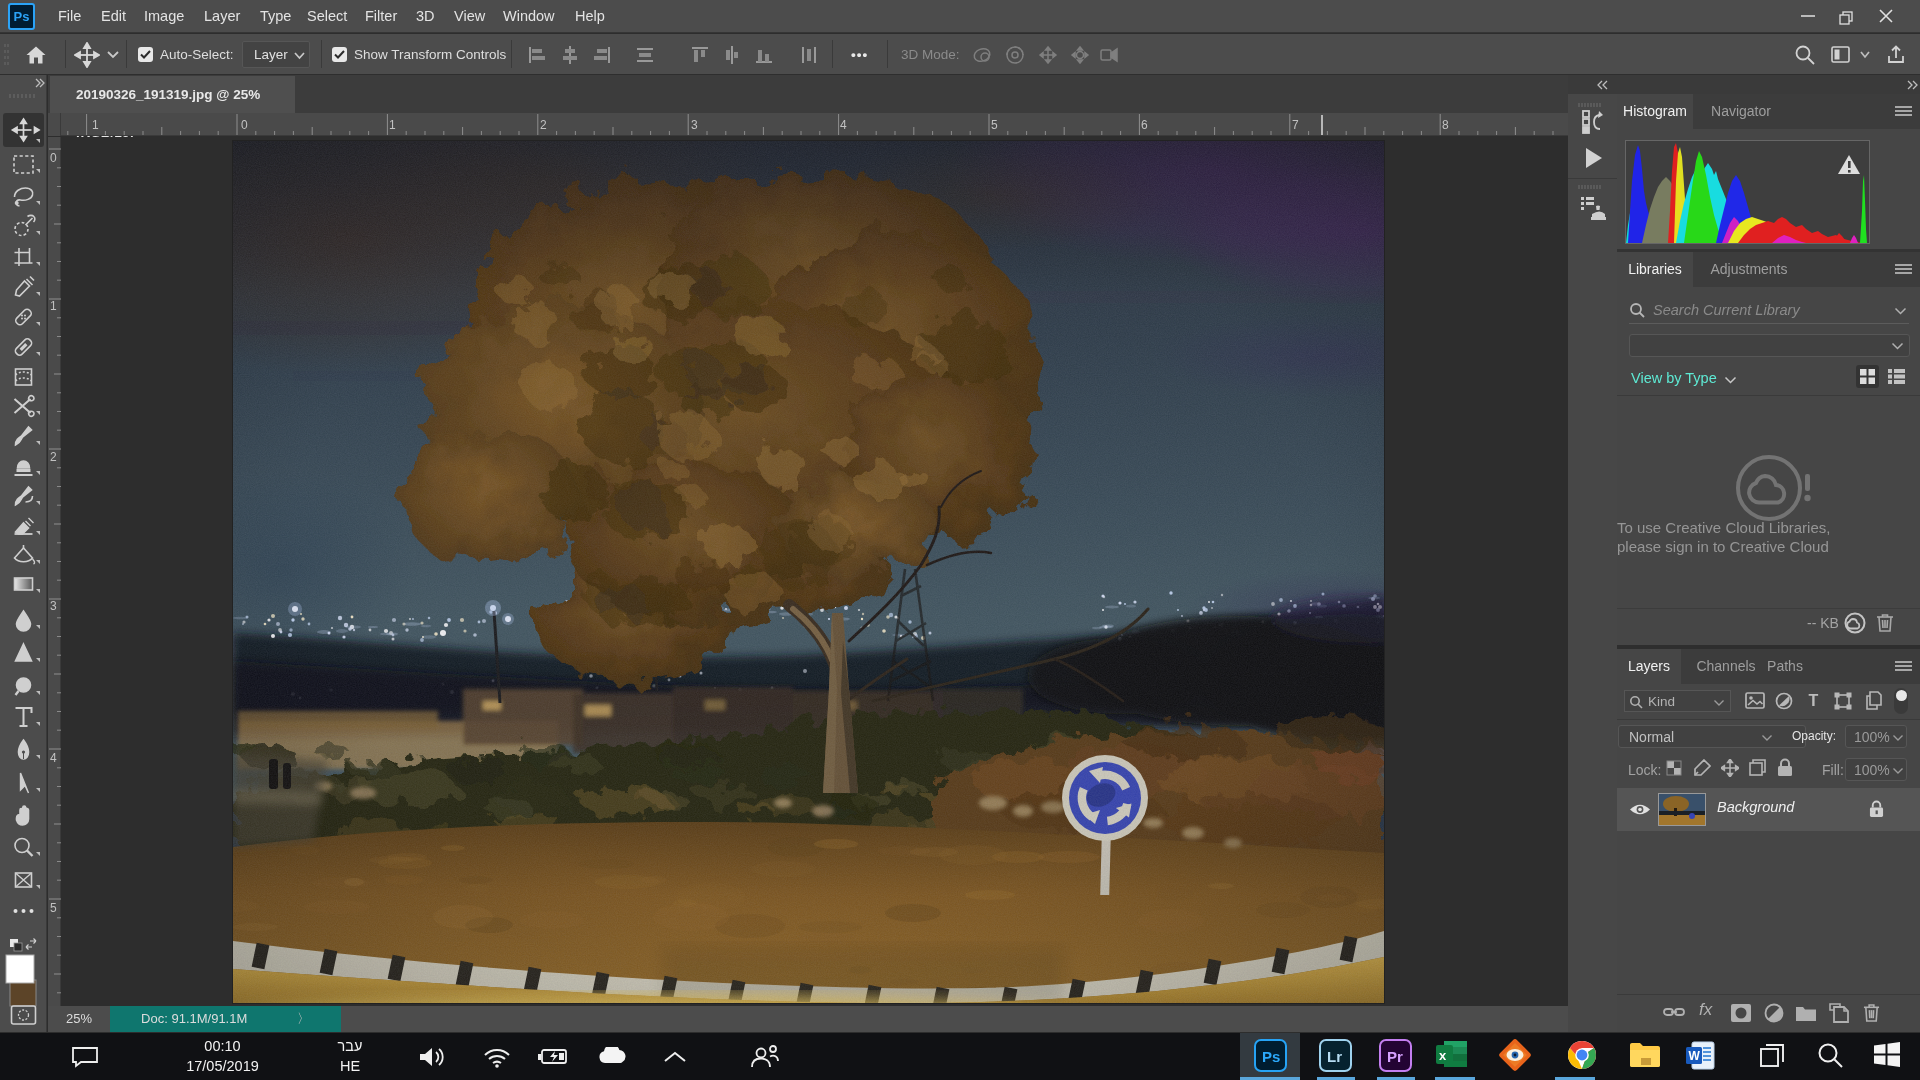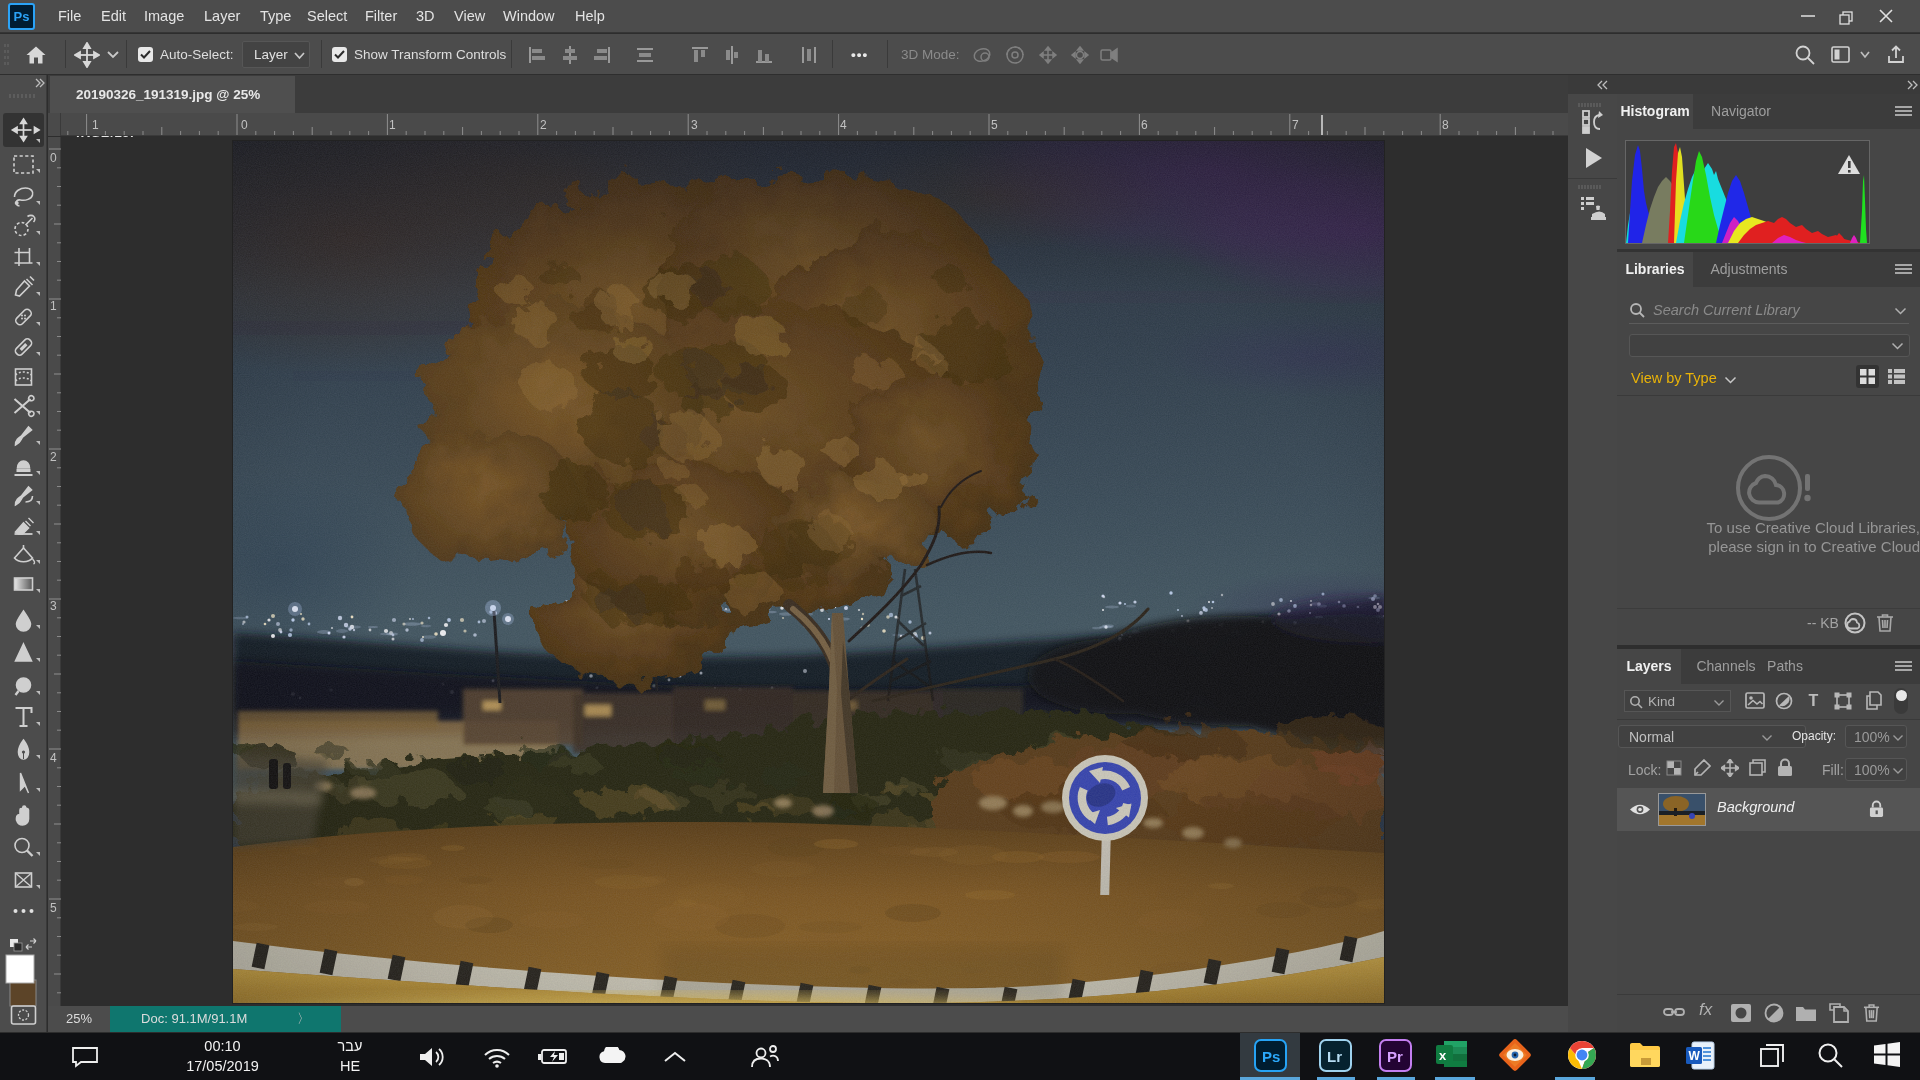--- a/index.html
+++ b/index.html
@@ -16,21 +16,21 @@
 #vruler{position:absolute;left:48px;top:137px;width:13px;height:869px;background:#4a4a4a;border-right:1px solid #3a3a3a}
 #rcorner{position:absolute;left:48px;top:113px;width:13px;height:23px;background:#4a4a4a;border-right:1px solid #3a3a3a}
 #canvas{position:absolute;left:62px;top:137px;width:1506px;height:869px;background:#2d2d2d}
 #photo{position:absolute;left:171px;top:4px;width:1151px;height:862px;background:#2b3a4a;box-shadow:0 0 0 1px #222}
 #statusbar{position:absolute;left:48px;top:1006px;width:1520px;height:26px;background:#4c4c4c;color:#dcdcdc;font-size:13px}
 #docfield{position:absolute;left:62px;top:0;width:231px;height:26px;background:#0f766e;line-height:26px;text-align:center}
 #rstrip{position:absolute;left:1568px;top:94px;width:49px;height:938px;background:#474747}
 #rtopbar{position:absolute;left:1568px;top:75px;width:352px;height:19px;background:#3a3a3a}
 #rpanels{position:absolute;left:1617px;top:94px;width:303px;height:938px;background:#464646}
 .ptabs{position:absolute;left:0;width:303px;height:35px;background:#3c3c3c;color:#9e9e9e;font-size:14px}
-.ptab-active{position:absolute;top:0;height:35px;background:#464646;color:#f0f0f0;font-weight:bold;line-height:35px;text-align:center}
+.ptab-active{position:absolute;top:0;height:35px;background:#464646;color:#f0f0f0;font-weight:normal;line-height:35px;text-align:center}
 .ptab{position:absolute;top:0;height:35px;line-height:35px;text-align:center}
 .hamb{position:absolute;right:8px;top:11px;width:17px;height:13px}
 #taskbar{position:absolute;left:0;top:1033px;width:1920px;height:47px;background:#101114;color:#eee}
 .tbicon{position:absolute;top:0;width:60px;height:44px;display:flex;align-items:center;justify-content:center}
 .blueline{position:absolute;top:44px;height:3px;background:#5aa7dc}
 .field{background:#414141;border:1px solid #565656;border-radius:2px;color:#a8a8a8}
 svg{display:block}
 </style></head><body>
 
 <div id="menubar">
@@ -1349,21 +1349,21 @@
   <svg class="abs" style="left:265px;top:8px" width="13" height="9">
         <path d="M1.5 1.5 L6.5 6.5 L11.5 1.5" fill="none" stroke="#b0b0b0" stroke-width="1.5"></path>
       </svg>
   <div class="abs" style="left:0;top:24px;width:280px;height:1px;background:#5c5c5c"></div>
 </div>
 <div class="abs field" style="left:12px;top:240px;width:281px;height:23px;border-radius:3px">
   <svg class="abs" style="left:261px;top:7px" width="13" height="9">
         <path d="M1.5 1.5 L6.5 6.5 L11.5 1.5" fill="none" stroke="#b0b0b0" stroke-width="1.5"></path>
       </svg>
 </div>
-<span class="abs" style="left:14px;top:276px;color:#eab308;font-size:14.5px">View by Type</span>
+<span class="abs" style="left:14px;top:276px;color:#5eead4;font-size:14.5px">View by Type</span>
 <svg class="abs" style="left:107px;top:282px" width="13" height="9">
       <path d="M1.5 1.5 L6.5 6.5 L11.5 1.5" fill="none" stroke="#c8c8c8" stroke-width="1.5"></path>
     </svg>
 <div class="abs" style="left:239px;top:271px;width:23px;height:23px;background:#333;border-radius:3px">
   <svg class="abs" style="left:4px;top:4px" width="15" height="15">
         <g fill="#dcdcdc">
           <rect x="0" y="0" width="6.5" height="6.5"></rect>
           <rect x="8.5" y="0" width="6.5" height="6.5"></rect>
           <rect x="0" y="8.5" width="6.5" height="6.5"></rect>
           <rect x="8.5" y="8.5" width="6.5" height="6.5"></rect>
@@ -1381,21 +1381,21 @@
       </g>
     </svg>
 <div class="abs" style="left:0;top:301px;width:303px;height:1px;background:#3a3a3a"></div>
 
 <svg class="abs" style="left:118px;top:360px" width="80" height="68" viewBox="0 0 80 68">
   <circle cx="34" cy="34" r="31" fill="none" stroke="#737373" stroke-width="4"></circle>
   <path d="M30 22 a11 11 0 0 1 11 9 a9 9 0 0 1 2 17.5 H24 a10 10 0 0 1 -3 -19.5 a11 11 0 0 1 9 -7 Z" fill="none" stroke="#737373" stroke-width="4"></path>
   <rect x="70" y="20" width="5" height="17" rx="2" fill="#737373"></rect>
   <circle cx="72.5" cy="44" r="3.2" fill="#737373"></circle>
 </svg>
-<div class="abs" style="left:0;top:424px;width:303px;text-align:right;color:#969696;font-size:15px;line-height:19px">To use Creative Cloud Libraries,<br>please sign in to Creative Cloud</div>
+<div class="abs" style="left:0;top:424px;width:303px;text-align:left;color:#969696;font-size:15px;line-height:19px">To use Creative Cloud Libraries,<br>please sign in to Creative Cloud</div>
 <div class="abs" style="left:0;top:514px;width:303px;height:1px;background:#3c3c3c"></div>
 <span class="abs" style="left:190px;top:521px;color:#a3a3a3;font-size:14px">-- KB</span>
 <svg class="abs" style="left:227px;top:518px" width="22" height="22" viewBox="0 0 22 22">
       <circle cx="11" cy="11" r="9.5" fill="none" stroke="#c4c4c4" stroke-width="2"></circle>
       <path d="M9 7 a4 4 0 0 1 4 3.5 a3.2 3.2 0 0 1 0.5 6 H6.5 a3.5 3.5 0 0 1 -1 -6.8 a4 4 0 0 1 3.5 -2.7 Z" fill="none" stroke="#c4c4c4" stroke-width="1.8"></path>
     </svg>
 <svg class="abs" style="left:259px;top:518px" width="18" height="21" viewBox="0 0 18 21">
       <g fill="none" stroke="#a8a8a8" stroke-width="1.6">
         <path d="M3 5 L4 19 H14 L15 5"></path>
         <line x1="1" y1="5" x2="17" y2="5"></line>

